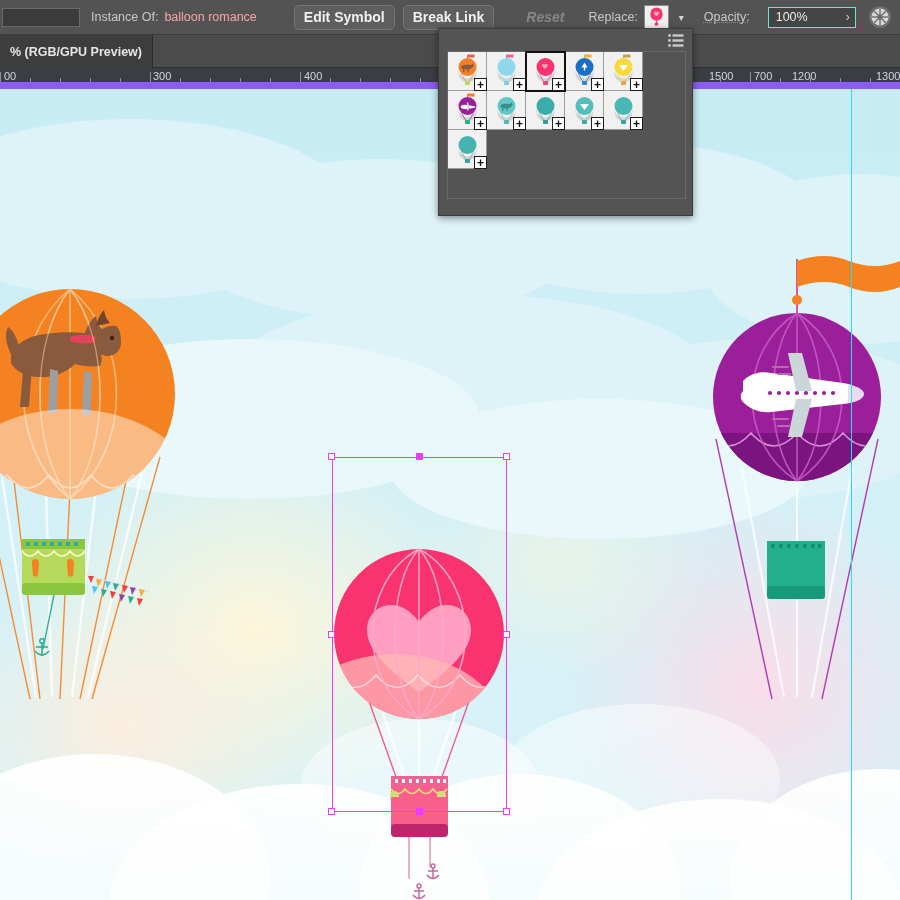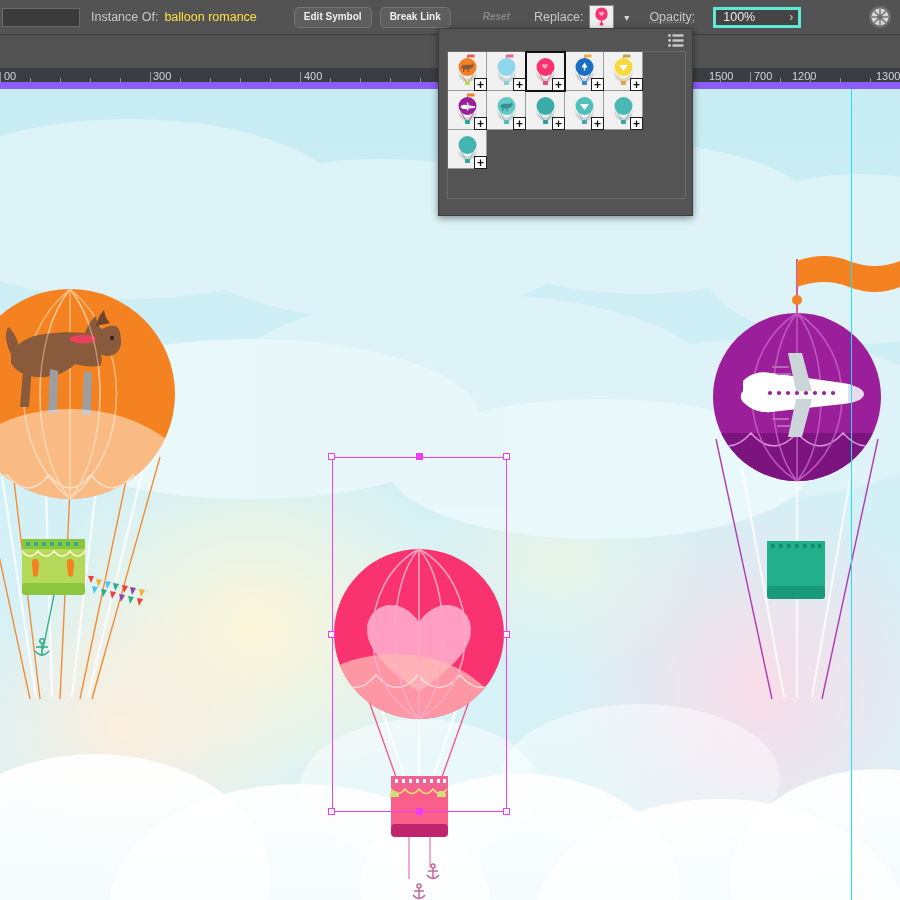--- a/index.html
+++ b/index.html
@@ -18,46 +18,46 @@
     border-bottom: 1px solid #3d3d3d;
     display: flex; align-items: center;
     color: #d0d0d0; font-size: 12.5px;
   }
   .field-blank {
     width: 78px; height: 19px; margin-left: 2px;
     background: #3b3b3b; border: 1px solid #6a6a6a;
   }
   .lbl { color: #c8c8c8; font-size: 12.5px; white-space: nowrap; }
   .instance-of { margin-left: 11px; display: flex; align-items: baseline; gap: 6px; }
-  .instance-name { color: #fde047; }
+  .instance-name { color: #fca5a5; }
 
   .btn {
     background: #5e5e5e;
     border: 1px solid #757575;
     border-radius: 5px;
     color: #f0f0f0;
-    font-size: 10px; font-weight: bold;
+    font-size: 14px; font-weight: bold;
     padding: 4px 9px 5px 9px;
     line-height: 1;
     white-space: nowrap;
   }
   .btn.disabled { background: transparent; border-color: transparent; color: #868686; font-weight: bold; font-style: italic; }
 
   .replace-group { display: flex; align-items: center; gap: 6px; margin-left: 14px; }
   .swatch-well {
     width: 25px; height: 25px;
     background: #efefef;
     border: 1px solid #8a8a8a;
     position: relative; overflow: hidden;
   }
   .chev { color: #d6d6d6; font-size: 10px; padding: 0 4px; }
 
   .opacity-group { display: flex; align-items: center; gap: 18px; margin-left: 16px; }
   .opacity-field {
-    width: 88px; height: 21px; background: #444; border: 3px solid #5eead4;
+    width: 88px; height: 21px; background: #444; border: 1px solid #5eead4;
     display: flex; align-items: center; justify-content: space-between;
     padding: 0 5px 0 7px; color: #e8e8e8; font-size: 12.5px;
   }
   .opacity-field .arrow { color: #cfcfcf; font-size: 12px; }
 
   .wheel-icon {
     position: absolute; right: 8px; top: 5px;
     width: 24px; height: 24px;
   }
 
@@ -189,20 +189,25 @@
       <g stroke="#6e6e6e" stroke-width="1.4">
         <line x1="12" y1="4" x2="12" y2="20"></line>
         <line x1="4" y1="12" x2="20" y2="12"></line>
         <line x1="6.3" y1="6.3" x2="17.7" y2="17.7"></line>
         <line x1="17.7" y1="6.3" x2="6.3" y2="17.7"></line>
       </g>
       <circle cx="12" cy="12" r="2.6" fill="#6e6e6e"></circle>
     </svg>
   </div>
 
+  <div class="tabstrip">
+    <div class="doctab">
+      <span>% (RGB/GPU Preview)</span>
+    </div>
+  </div>
 
   <div class="ruler" id="ruler">
       <div class="rtick major" style="left: 0px;"></div>
       <div class="rtick minor" style="left: 30px;"></div>
       <div class="rtick minor" style="left: 60px;"></div>
       <div class="rtick minor" style="left: 90px;"></div>
       <div class="rtick minor" style="left: 120px;"></div>
       <div class="rtick major" style="left: 150px;"></div>
       <div class="rtick minor" style="left: 180px;"></div>
       <div class="rtick minor" style="left: 210px;"></div>

